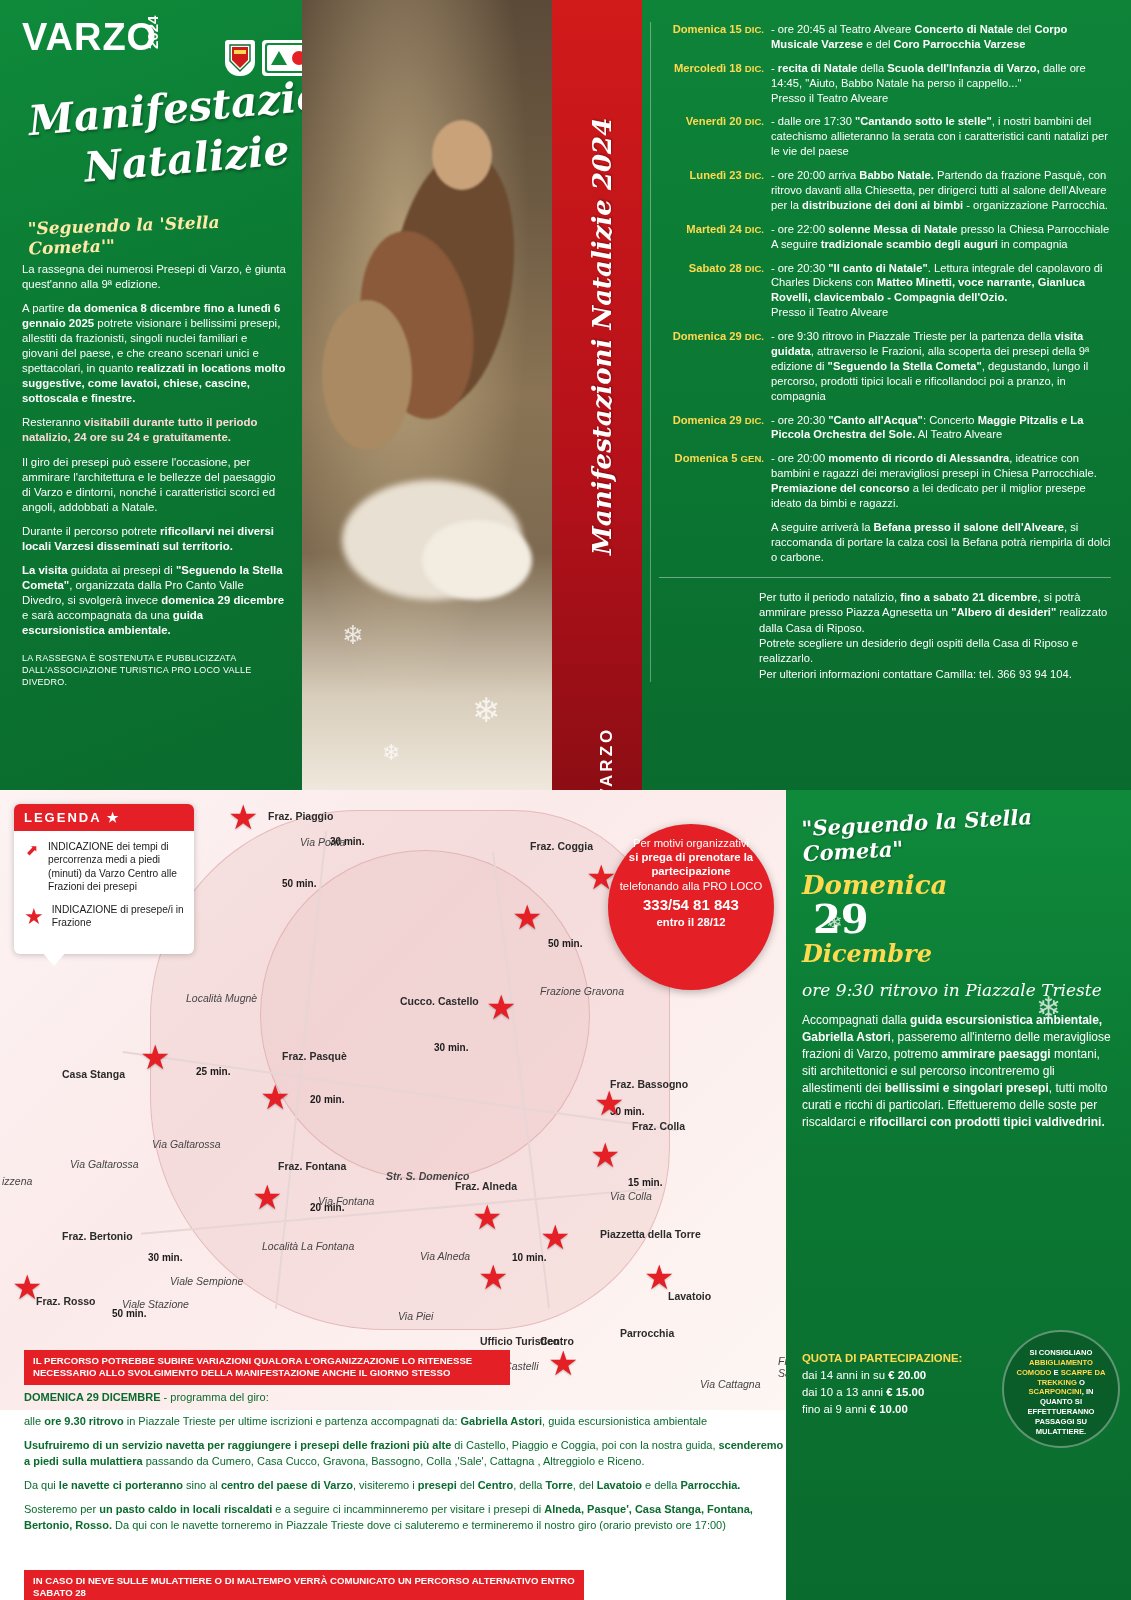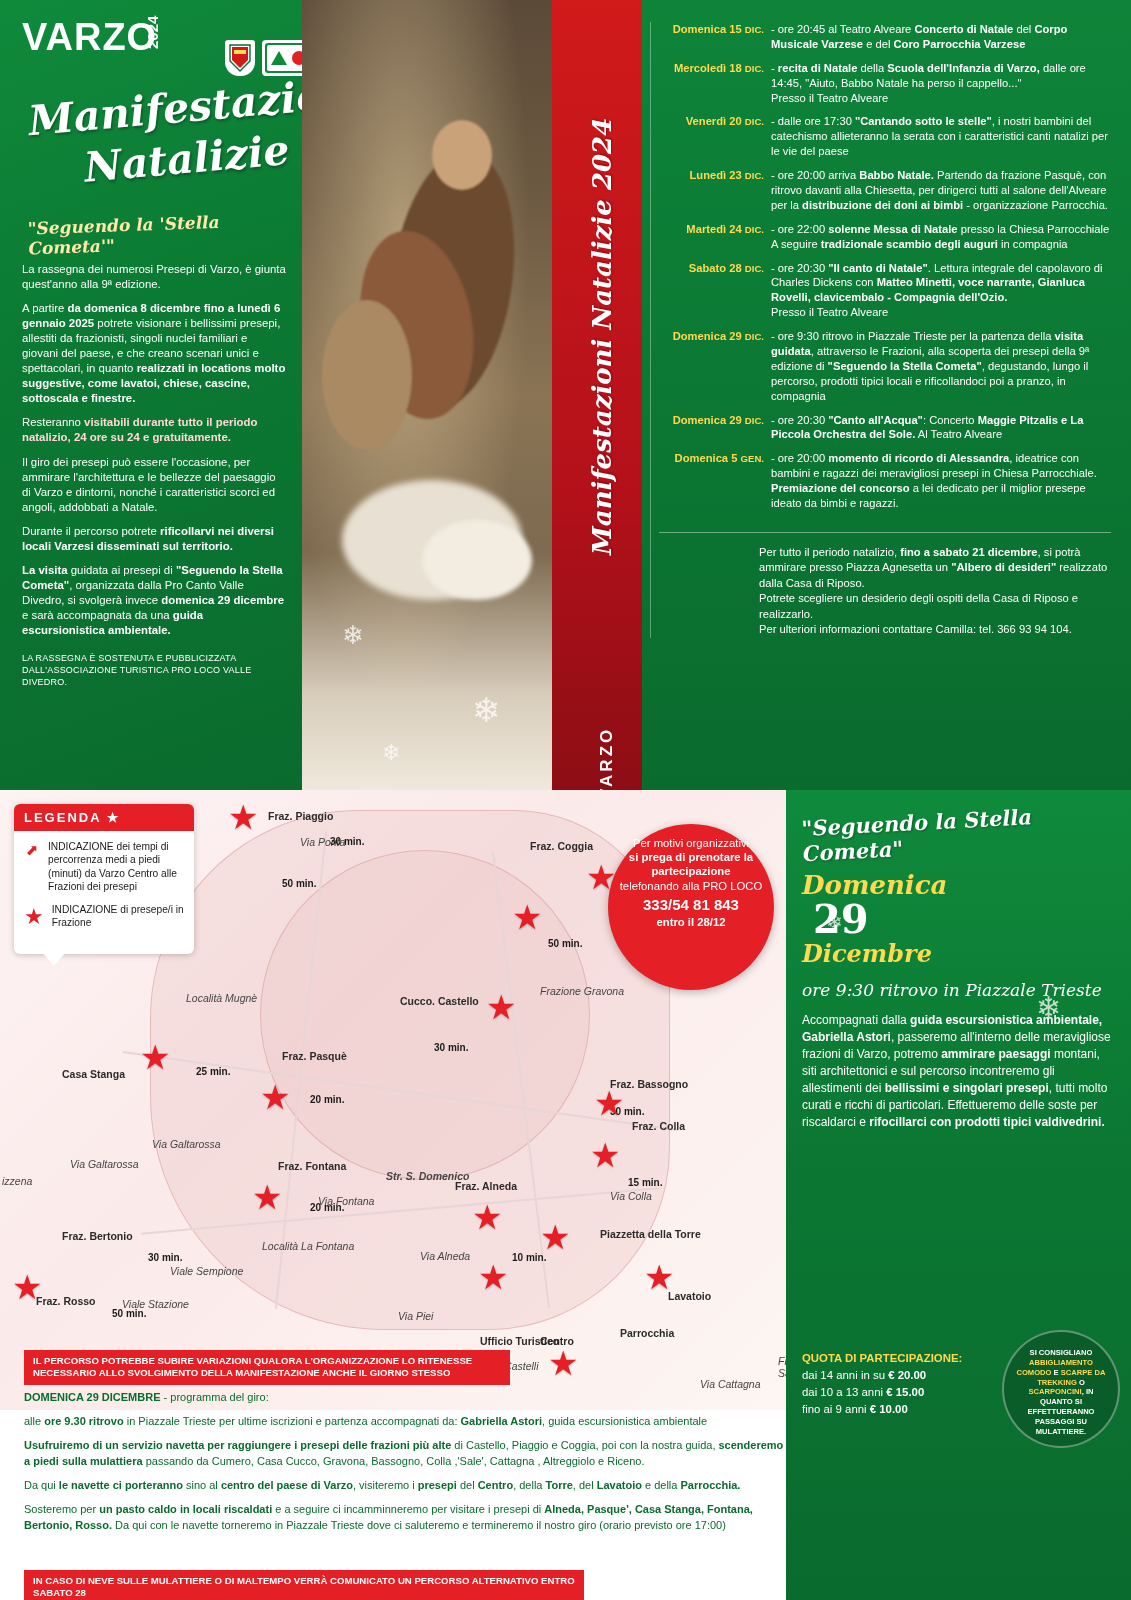--- a/index.html
+++ b/index.html
@@ -265,20 +265,21 @@
               <div class="ev-date">Domenica 29 <span class="dm">DIC.</span></div>
               <div class="ev-body">- ore 20:30 <b>"Canto all'Acqua"</b>: Concerto <b>Maggie Pitzalis e La Piccola Orchestra del Sole.</b> Al Teatro Alveare</div>
             </div>
             <div class="ev">
               <div class="ev-date">Domenica 5 <span class="dm">GEN.</span></div>
               <div class="ev-body">- ore 20:00 <b>momento di ricordo di Alessandra</b>, ideatrice con bambini e ragazzi dei meravigliosi presepi in Chiesa Parrocchiale.<br><b>Premiazione del concorso</b> a lei dedicato per il miglior presepe ideato da bimbi e ragazzi.</div>
             </div>
           </div>
         <div class="ev">
           <div class="ev-date"></div>
+          <div class="ev-body" id="befana">A seguire arriverà la <b>Befana presso il salone dell'Alveare</b>, si raccomanda di portare la calza così la Befana potrà riempirla di dolci o carbone.</div>
         </div>
         <div class="divider"></div>
         <div class="tail" id="tail">Per tutto il periodo natalizio, <b>fino a sabato 21 dicembre</b>, si potrà ammirare presso Piazza Agnesetta un <b>"Albero di desideri"</b> realizzato dalla Casa di Riposo.<br>Potrete scegliere un desiderio degli ospiti della Casa di Riposo e realizzarlo.<br>Per ulteriori informazioni contattare Camilla: tel. 366 93 94 104.</div>
       </div>
     </div>
   </div>
 
   <div class="bottom">
 
     <div class="map-area">
@@ -308,21 +309,21 @@
           <div class="maplabel it" style="left: 186px; top: 202px;">Località Mugnè</div>
           <div class="maplabel it" style="left: 300px; top: 46px;">Via Ponta</div>
           <div class="maplabel it" style="left: 70px; top: 368px;">Via Galtarossa</div>
           <div class="maplabel it" style="left: 152px; top: 348px;">Via Galtarossa</div>
           <div class="maplabel it" style="left: 318px; top: 405px;">Via Fontana</div>
           <div class="maplabel it" style="left: 262px; top: 450px;">Località La Fontana</div>
           <div class="maplabel it" style="left: 386px; top: 380px; font-weight: bold;">Str. S. Domenico</div>
           <div class="maplabel it" style="left: 540px; top: 195px;">Frazione Gravona</div>
           <div class="maplabel it" style="left: 420px; top: 460px;">Via Alneda</div>
           <div class="maplabel it" style="left: 610px; top: 400px;">Via Colla</div>
-          <div class="maplabel it" style="left: 170px; top: 475px; text-align: center;">Viale Sempione</div>
+          <div class="maplabel it" style="left: 170px; top: 485px; text-align: center;">Viale Sempione</div>
           <div class="maplabel it" style="left: 122px; top: 508px;">Viale Stazione</div>
           <div class="maplabel it" style="left: 478px; top: 570px;">Viale Castelli</div>
           <div class="maplabel it" style="left: 700px; top: 588px;">Via Cattagna</div>
           <div class="maplabel it" style="left: 778px; top: 565px;">Frazione Sale</div>
           <div class="maplabel it" style="left: 398px; top: 520px;">Via Piei</div>
           <div class="maplabel it" style="left: 2px; top: 385px;">izzena</div>
         </div>
       <div id="map-times">
           <div class="timelabel" style="left: 330px; top: 46px;">30 min.</div>
           <div class="timelabel" style="left: 282px; top: 88px;">50 min.</div>

